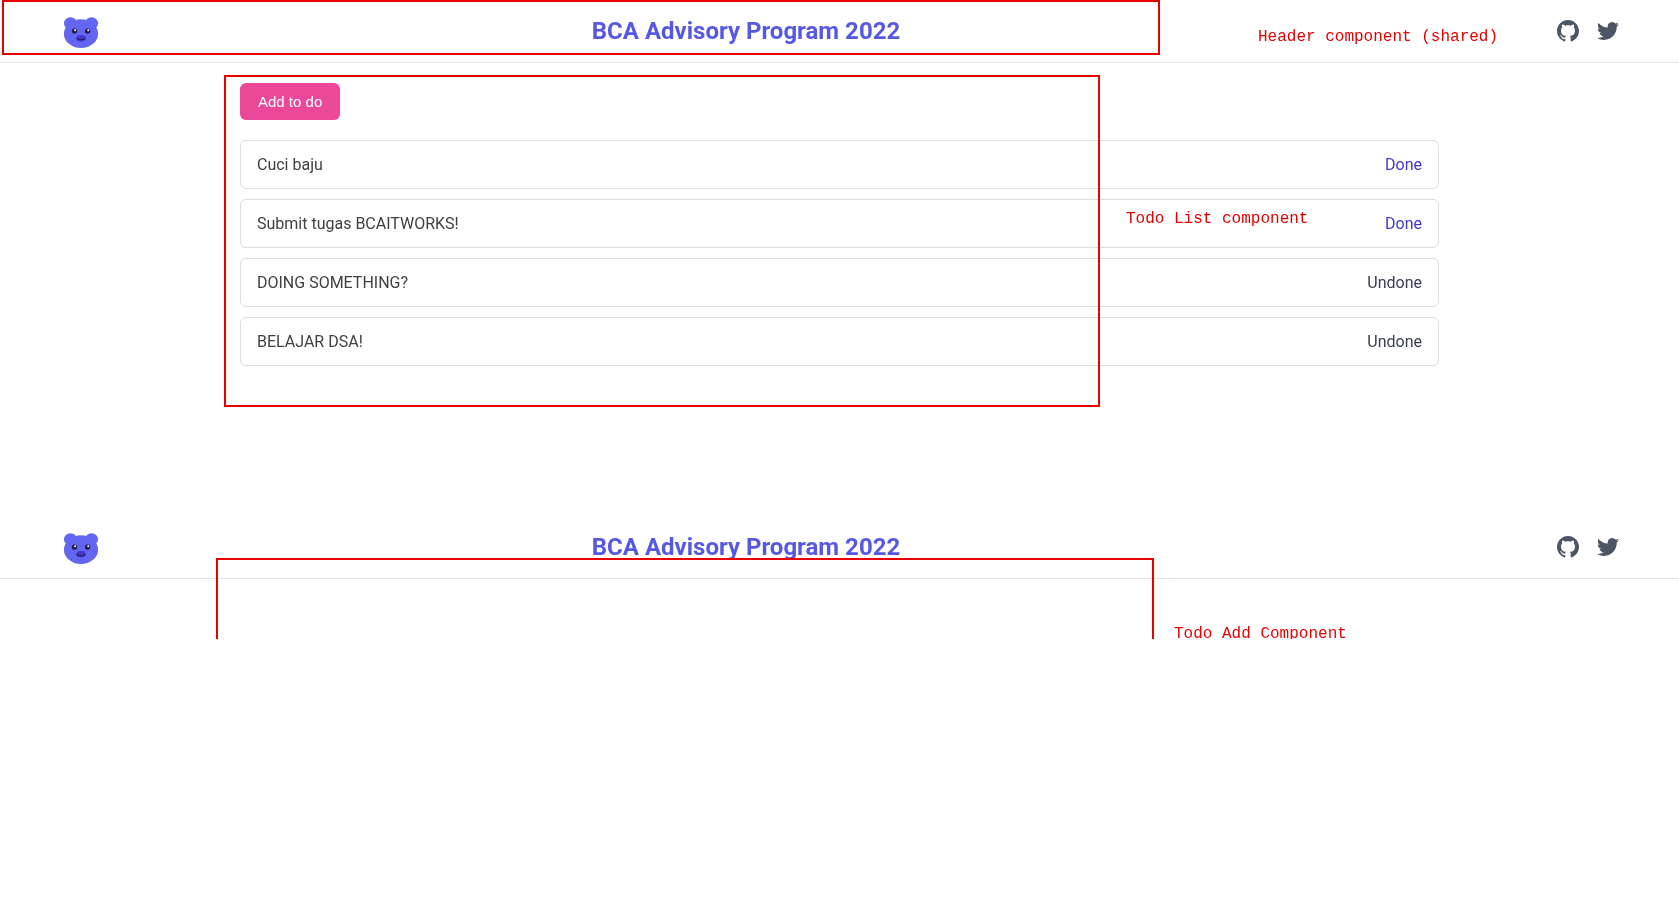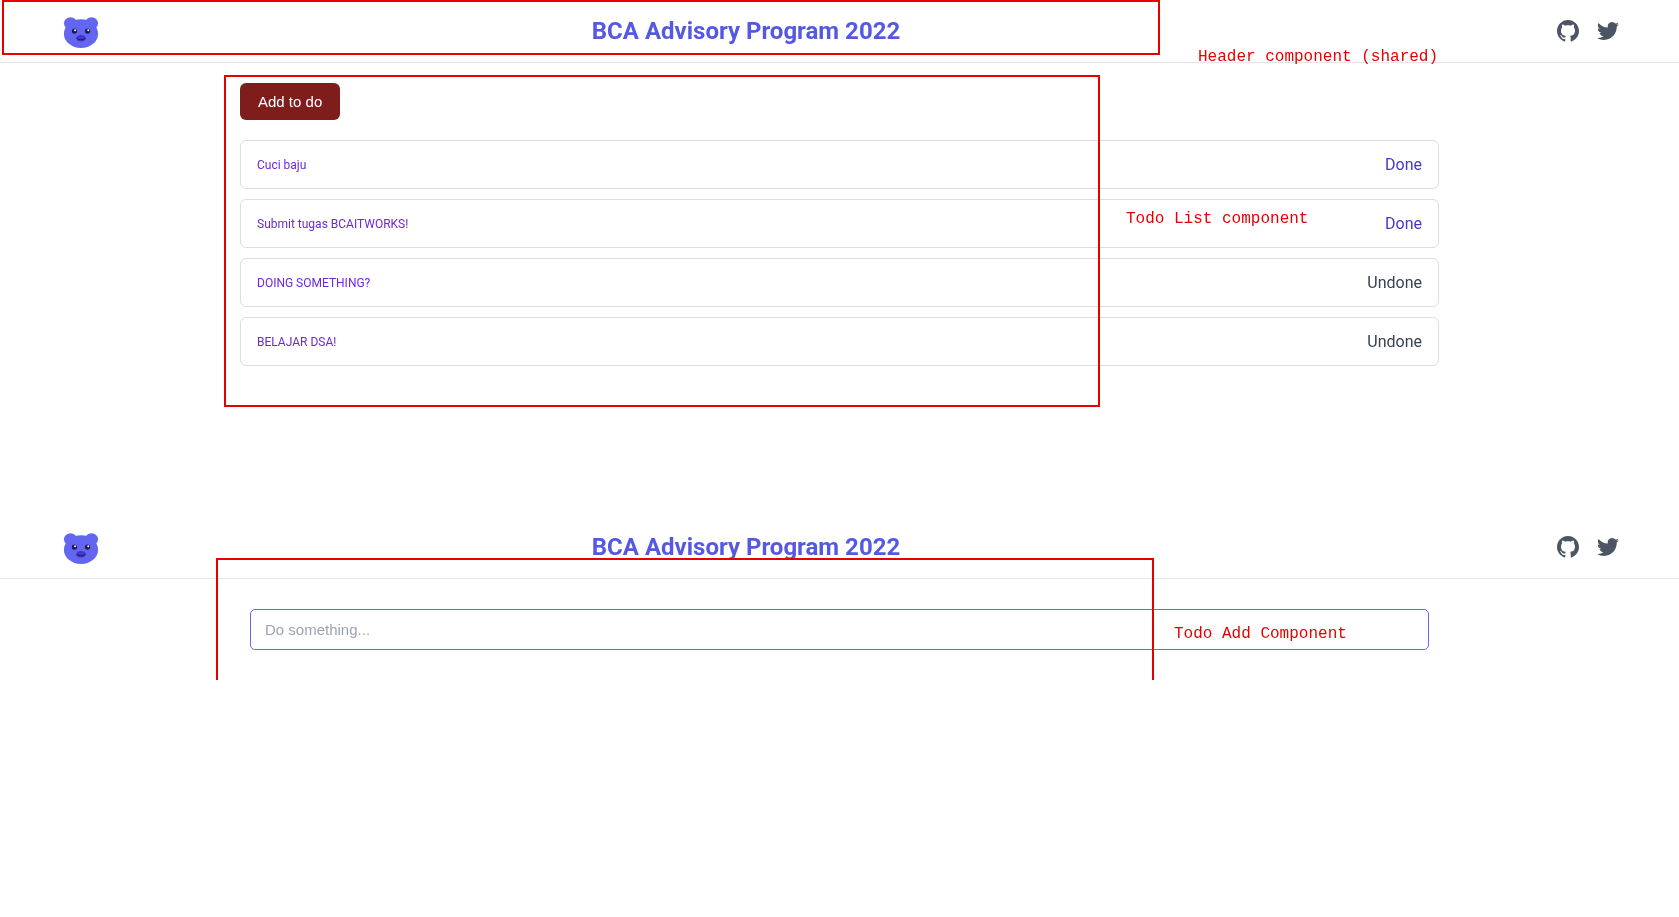--- a/index.html
+++ b/index.html
@@ -46,45 +46,45 @@
     .box1 { top: 0; left: 2px; width: 1158px; height: 55px; }
     .box2 { top: 75px; left: 224px; width: 876px; height: 332px; }
     .box3 { top: 558px; left: 216px; width: 938px; height: 240px; }
     .annot {
       position: absolute;
       color: #e60000;
       font-family: 'Courier New', monospace;
       font-size: 16px;
       white-space: nowrap;
     }
-    .annot1 { top: 28px; left: 1198px; margin-top: 20px; }
+    .annot1 { top: 28px; left: 1258px; }
     .annot2 { top: 210px; left: 1126px; }
     .annot3 { top: 625px; left: 1174px; }
     .content { padding: 20px 240px; }
     .add-btn {
-      background: #7f1d1d;
+      background: #ec4899;
       color: #fff;
       border: none;
       padding: 10px 18px;
       border-radius: 6px;
       font-size: 15px;
       cursor: pointer;
       margin-bottom: 20px;
     }
     .todo-item {
       display: flex;
       justify-content: space-between;
       align-items: center;
       border: 1px solid #ddd;
       border-radius: 6px;
       padding: 14px 16px;
       margin-bottom: 10px;
       background: #fff;
     }
-    .todo-text { font-size: 12px; color: #6d28d9; }
+    .todo-text { font-size: 16px; color: #404040; }
     .todo-status { font-size: 16px; font-weight: 400; cursor: pointer; }
     .status-done { color: #4338ca; }
     .status-undone { color: #374151; }
     .section2 { margin-top: 120px; }
     .content2 { padding: 30px 250px; }
     .form-label {
       font-size: 16px;
       font-weight: 600;
       color: #4b5563;
       margin-bottom: 12px;
@@ -196,17 +196,16 @@
         <svg class="header-icon" viewBox="0 0 24 24">
           <path fill="currentColor" d="M12 0C5.37 0 0 5.37 0 12c0 5.3 3.438 9.8 8.205 11.385.6.113.82-.258.82-.577 0-.285-.01-1.04-.015-2.04-3.338.724-4.042-1.61-4.042-1.61-.546-1.385-1.335-1.755-1.335-1.755-1.087-.744.084-.729.084-.729 1.205.084 1.838 1.236 1.838 1.236 1.07 1.835 2.809 1.305 3.495.998.108-.776.417-1.305.76-1.605-2.665-.3-5.466-1.332-5.466-5.93 0-1.31.465-2.38 1.235-3.22-.135-.303-.54-1.523.105-3.176 0 0 1.005-.322 3.3 1.23.96-.267 1.98-.399 3-.405 1.02.006 2.04.138 3 .405 2.28-1.552 3.285-1.23 3.285-1.23.645 1.653.24 2.873.12 3.176.765.84 1.23 1.91 1.23 3.22 0 4.61-2.805 5.625-5.475 5.92.42.36.81 1.096.81 2.22 0 1.606-.015 2.896-.015 3.286 0 .315.21.69.825.57C20.565 21.795 24 17.295 24 12c0-6.63-5.37-12-12-12z"></path>
         </svg>
         <svg class="header-icon" viewBox="0 0 24 24">
           <path fill="currentColor" d="M23.953 4.57a10 10 0 01-2.825.775 4.958 4.958 0 002.163-2.723c-.951.555-2.005.959-3.127 1.184a4.92 4.92 0 00-8.384 4.482C7.69 8.095 4.067 6.13 1.64 3.162a4.822 4.822 0 00-.666 2.475c0 1.71.87 3.213 2.188 4.096a4.904 4.904 0 01-2.228-.616v.06a4.923 4.923 0 003.946 4.827 4.996 4.996 0 01-2.212.085 4.936 4.936 0 004.604 3.417 9.867 9.867 0 01-6.102 2.105c-.39 0-.779-.023-1.17-.067a13.995 13.995 0 007.557 2.209c9.053 0 13.998-7.496 13.998-13.985 0-.21 0-.42-.015-.63A9.935 9.935 0 0024 4.59z"></path>
         </svg>
       </div>
     </div>
 
     <div class="content2">
-      <input class="text-input" type="text" placeholder="Do something..." style="">
     </div>
   </div>
 
 </div>
 
 </body></html>

